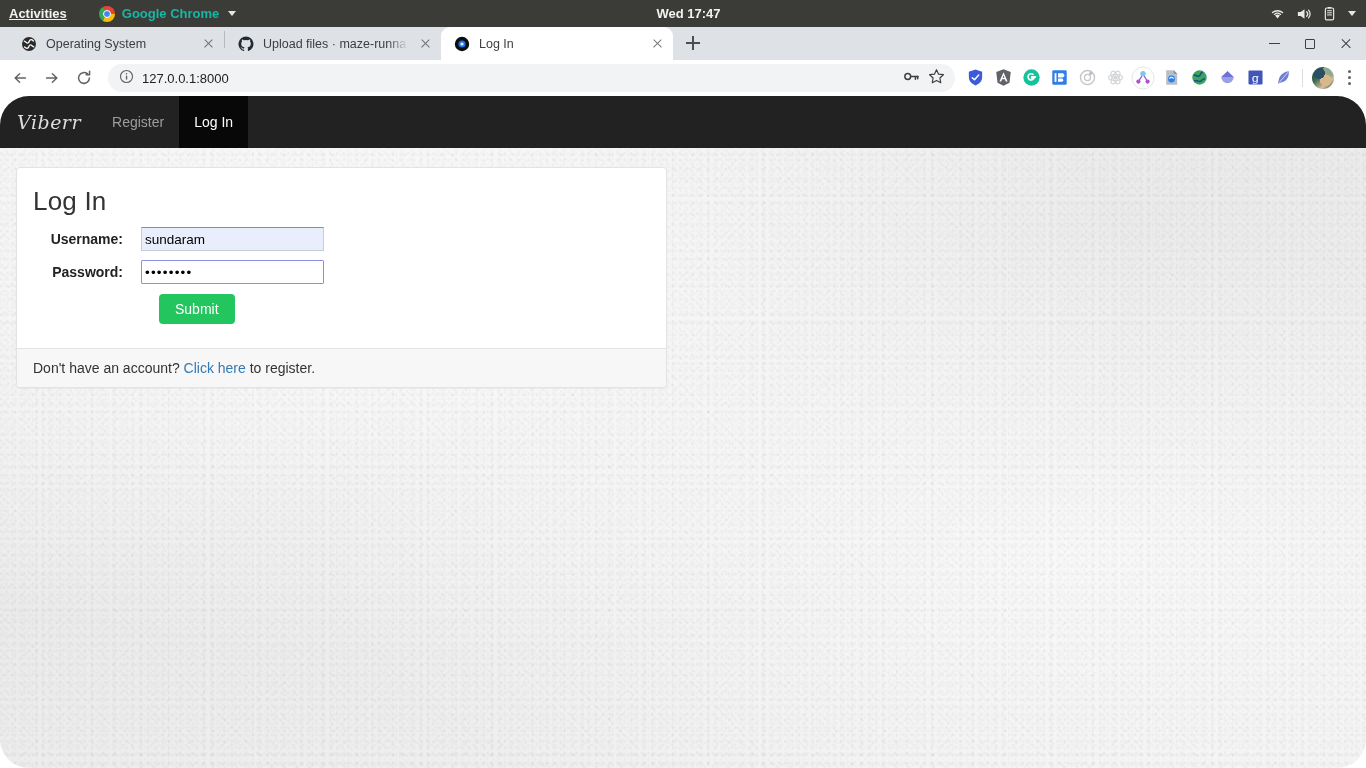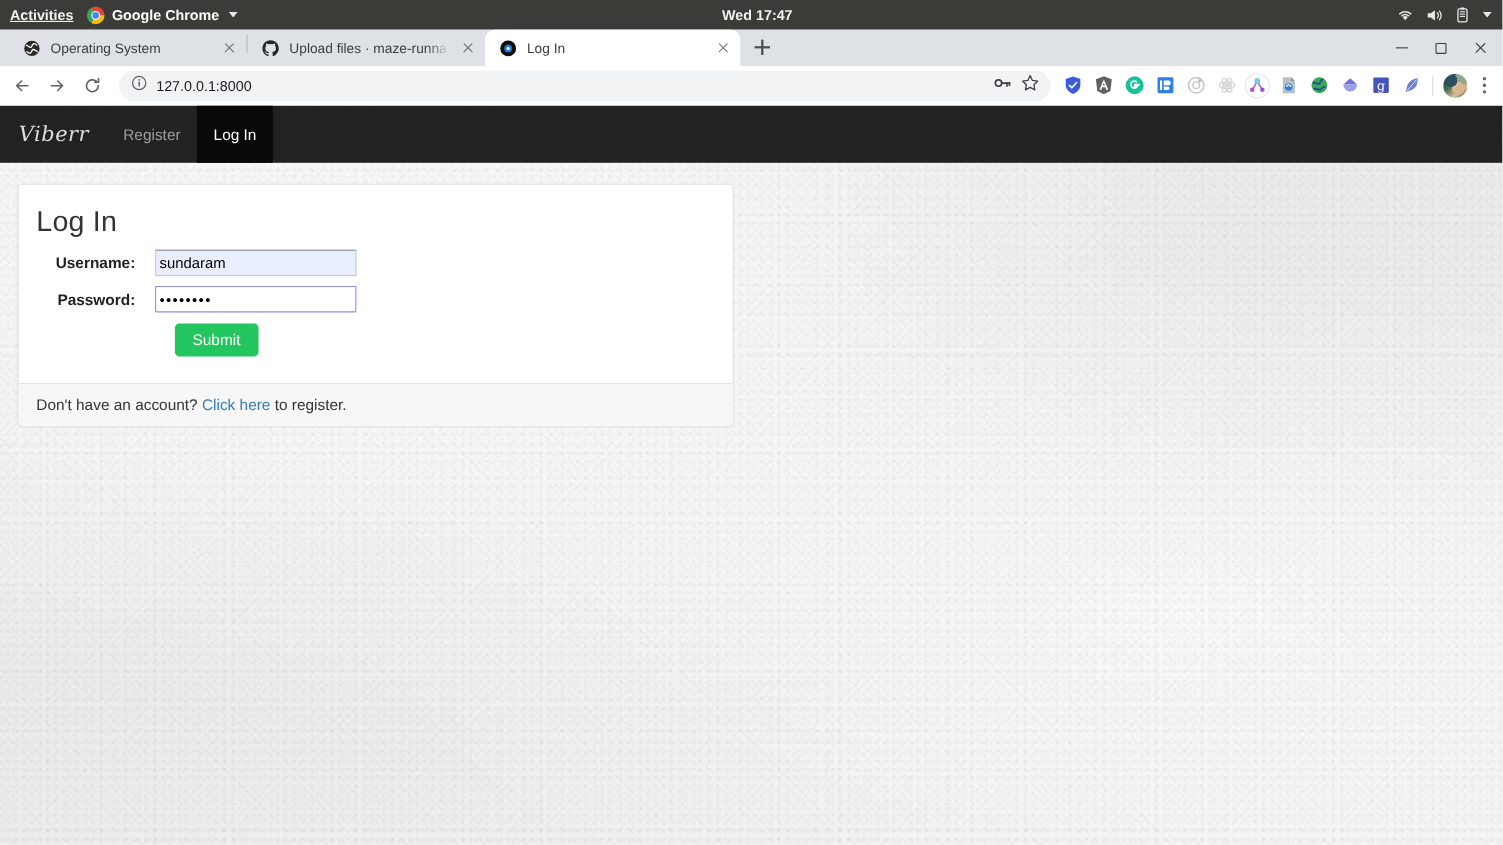--- a/index.html
+++ b/index.html
@@ -25,21 +25,22 @@
   #gnome-bar .activities {
     padding: 0 12px 0 9px;
     line-height: 27px;
     color: #f2f2f2;
     text-decoration: underline;
   }
   #gnome-bar .app-menu {
     display: flex;
     align-items: center;
     gap: 7px;
-    color: #ffffff;
+    color: #14b8a6;
+    margin-left: 20px;
   }
   .chrome-logo {
     width: 16px; height: 16px;
     border-radius: 50%;
     position: relative;
     background:
       conic-gradient(from -30deg,
         #ea4335 0deg 120deg,
         #fbbc05 120deg 240deg,
         #34a853 240deg 360deg);
@@ -241,20 +242,21 @@
       radial-gradient(circle at 25% 88%, rgba(0,0,0,.015) 0 1px, transparent 2px),
       radial-gradient(circle at 76% 92%, rgba(0,0,0,.018) 0 1px, transparent 2px),
       radial-gradient(circle at 5% 55%, rgba(0,0,0,.014) 0 1px, transparent 2px),
       radial-gradient(ellipse at 30% 30%, rgba(255,255,255,.75) 0%, transparent 55%),
       radial-gradient(ellipse at 78% 68%, rgba(255,255,255,.6) 0%, transparent 50%),
       linear-gradient(160deg, #f3f3f3 0%, #ebebeb 45%, #f2f2f2 100%);
     background-size: 7px 7px, 11px 11px, 9px 9px, 13px 13px, 8px 8px,
                      10px 10px, 12px 12px, 6px 6px,
                      100% 100%, 100% 100%, 100% 100%;
     overflow: hidden;
+    border-radius: 29px;
   }
 
   
   #site-nav {
     height: 52px;
     background: #222222;
     display: flex;
     align-items: stretch;
   }
   #brand {

